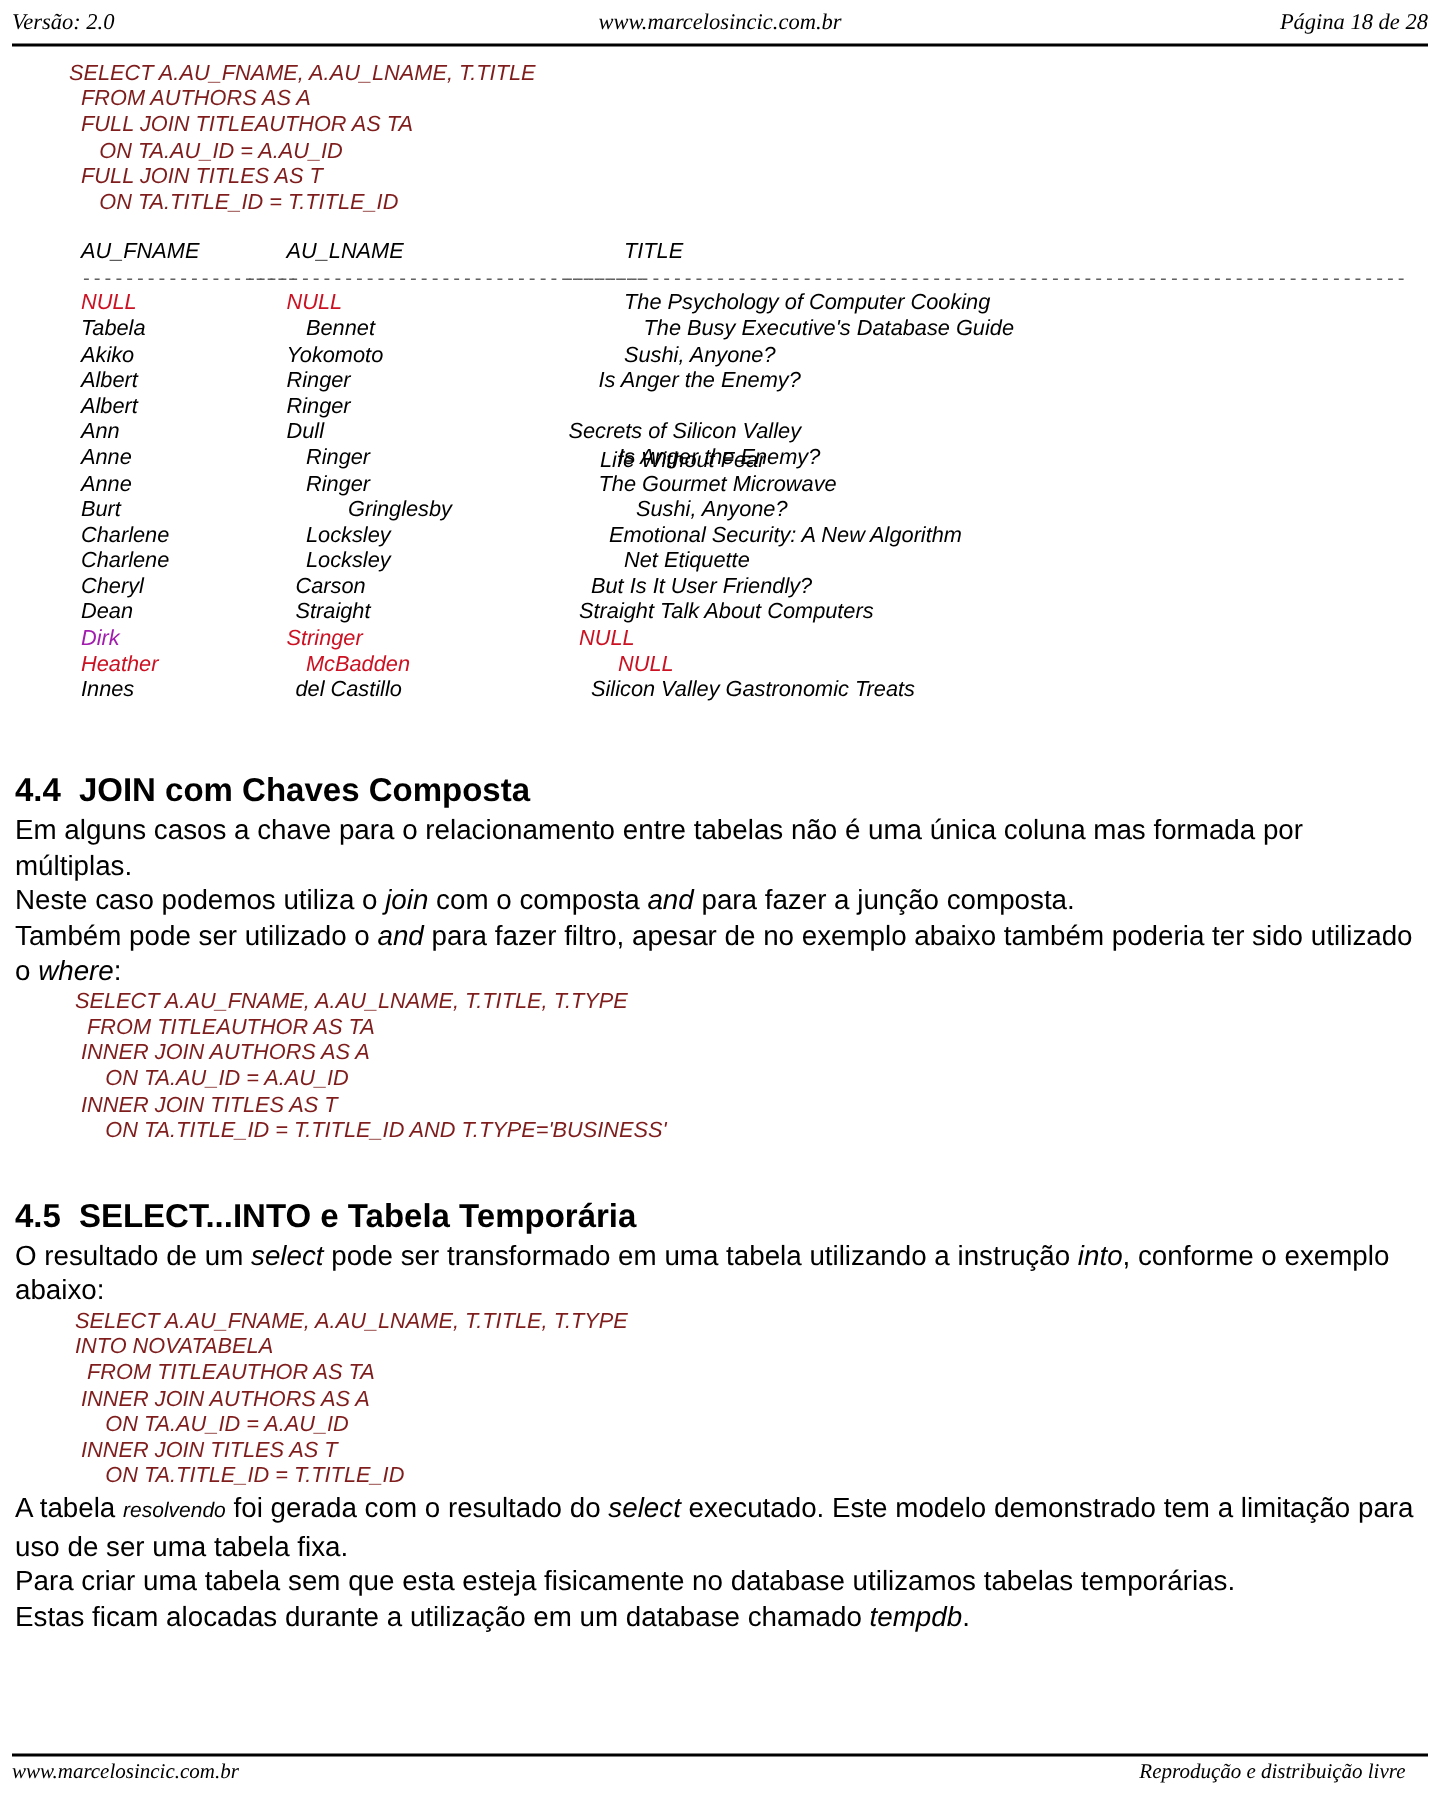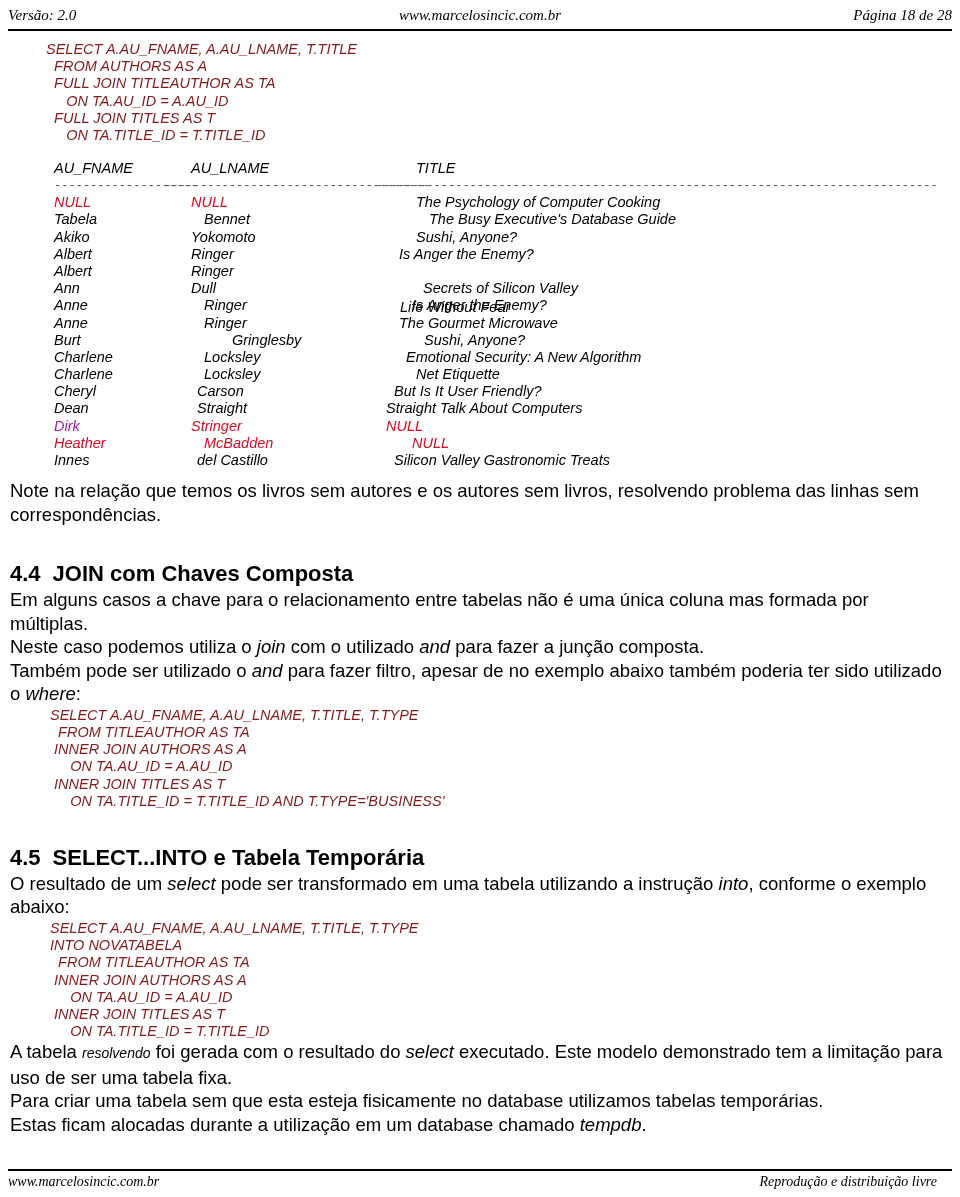--- a/index.html
+++ b/index.html
@@ -203,21 +203,21 @@
           <span style="left: 353px;">Is Anger the Enemy?</span>
         </div>
         <div class="rs-row">
           <span style="left: 8px;">Albert</span>
           <span style="left: 145px;">Ringer</span>
           <span style="left: 354px; margin-top: 36px;">Life Without Fear</span>
         </div>
         <div class="rs-row">
           <span style="left: 8px;">Ann</span>
           <span style="left: 145px;">Dull</span>
-          <span style="left: 333px; margin-left: 44px;">Secrets of Silicon Valley</span>
+          <span style="left: 333px;">Secrets of Silicon Valley</span>
         </div>
         <div class="rs-row">
           <span style="left: 8px;">Anne</span>
           <span style="left: 158px;">Ringer</span>
           <span style="left: 366px;">Is Anger the Enemy?</span>
         </div>
         <div class="rs-row">
           <span style="left: 8px;">Anne</span>
           <span style="left: 158px;">Ringer</span>
           <span style="left: 353px;">The Gourmet Microwave</span>
@@ -260,29 +260,28 @@
         <div class="rs-row">
           <span style="left: 8px;">Innes</span>
           <span style="left: 151px;">del Castillo</span>
           <span style="left: 348px;">Silicon Valley Gastronomic Treats</span>
         </div>
       </div>
   </div>
 
   <div class="gap-sm"></div>
 
-  <p class="body">Note na relação que temos os livros sem autores e os autores sem livros, resolvendo problema das linhas sem correspondências.</p>
 
   <div class="gap-lg"></div>
 
   <h2 class="heading">
     <span class="num">4.4</span><span>JOIN com Chaves Composta</span>
   </h2>
   <p class="body para-block">Em alguns casos a chave para o relacionamento entre tabelas não é uma única coluna mas formada por múltiplas.</p>
-  <p class="body para-block"><span>Neste caso podemos utiliza o </span><em class="i">join</em><span> com o utilizado </span><em class="i">and</em><span> para fazer a junção composta.</span></p>
+  <p class="body para-block"><span>Neste caso podemos utiliza o </span><em class="i">join</em><span> com o composta </span><em class="i">and</em><span> para fazer a junção composta.</span></p>
   <p class="body para-block"><span>Também pode ser utilizado o </span><em class="i">and</em><span> para fazer filtro, apesar de no exemplo abaixo também poderia ter sido utilizado o </span><em class="i">where</em><span>:</span></p>
   <div class="code code-sql2">SELECT A.AU_FNAME, A.AU_LNAME, T.TITLE, T.TYPE
   FROM TITLEAUTHOR AS TA
  INNER JOIN AUTHORS AS A
      ON TA.AU_ID = A.AU_ID
  INNER JOIN TITLES AS T
      ON TA.TITLE_ID = T.TITLE_ID AND T.TYPE='BUSINESS'</div>
 
   <div class="gap-lg"></div>
 

